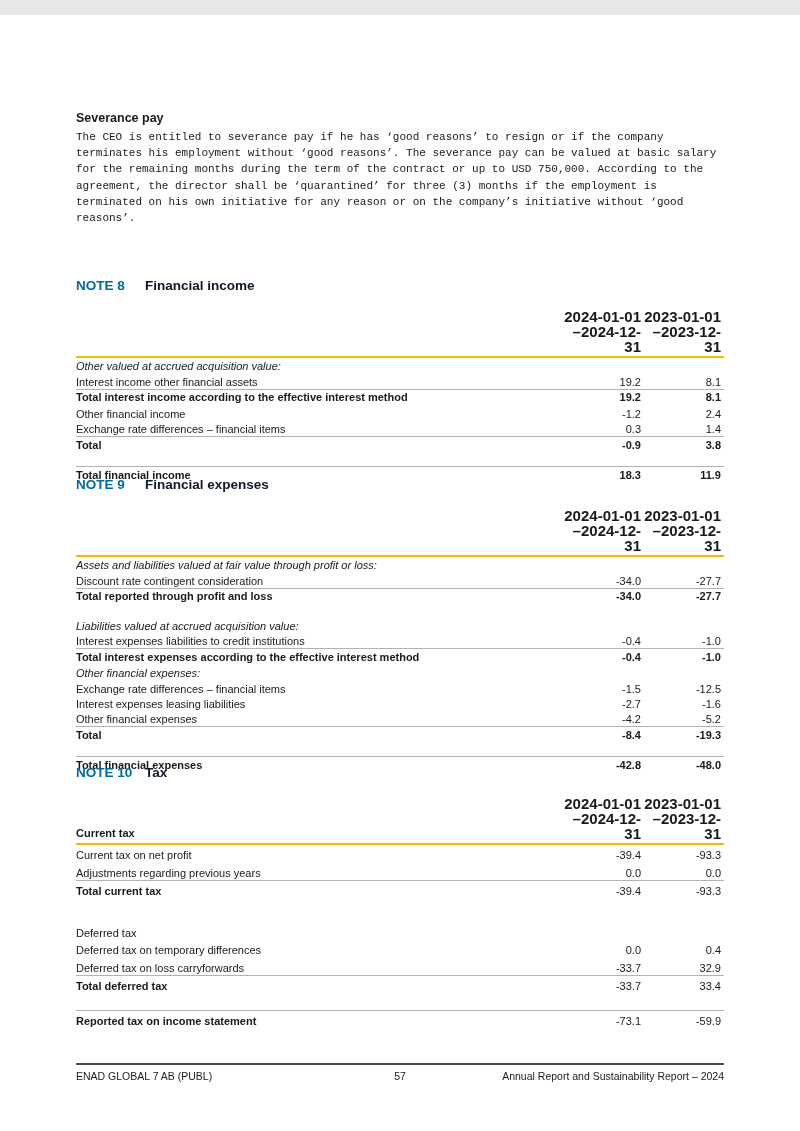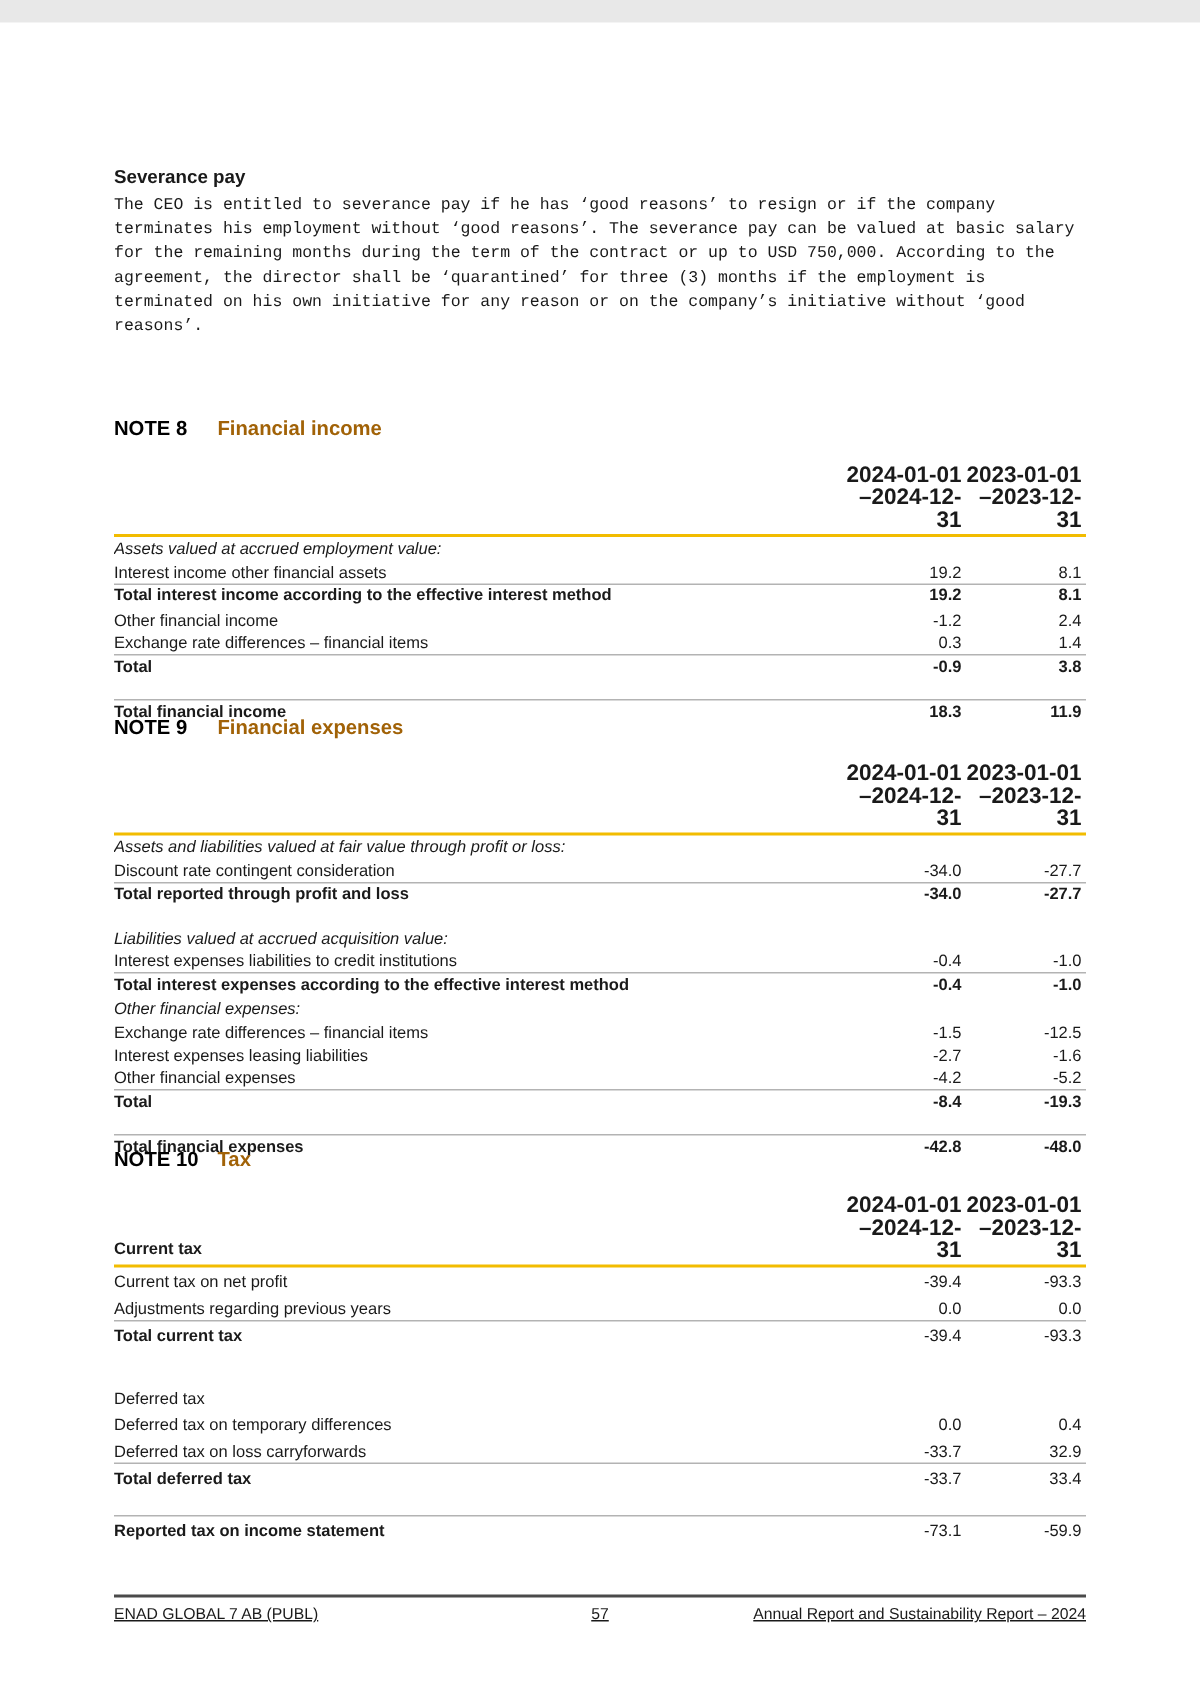--- a/index.html
+++ b/index.html
@@ -11,43 +11,43 @@
   .severance { position:absolute; left:76px; top:96px; width:648px; }
   .severance .sec-title { font-size:12.5px; font-weight:bold; margin:0 0 4px 0; }
   .severance .sec-body { font-size:11px; line-height:16.2px; margin:0;font-family:Liberation Mono, monospace; }
 
   .note { position:absolute; left:76px; width:648px; }
   #note-0 { top:263px; }
   #note-1 { top:462px; }
   #note-2 { top:750px; }
 
   .note-heading { font-size:13.5px; font-weight:bold; height:18px; margin-bottom:13px; white-space:nowrap; }
-  .note-label { color:#000000; display:inline-block; min-width:69px; }
-  .note-title { color:#a16207; }
+  .note-label { color:#0369a1; display:inline-block; min-width:69px; }
+  .note-title { color:#0f172a; }
 
   .header-row { display:flex; align-items:flex-end; border-bottom:2px solid #F2BC00; padding-bottom:2px; }
   .hdr-left { flex:1; font-weight:bold; font-size:11px; line-height:15px; }
   .vcell { width:80px; box-sizing:border-box; text-align:right; padding-right:3px; }
   .hdr-col { font-weight:bold; font-size:15px; line-height:15px; }
 
   .row { display:flex; align-items:flex-end; font-size:11px; height:15.4px; line-height:14px; }
   .note-tax .row { height:17.3px; }
   .row .lbl { flex:1; white-space:nowrap; overflow:hidden; }
   .row.italic .lbl { font-style:italic; }
   .row.bold { font-weight:bold;align-items:center; }
   .row.label-bold .lbl { font-weight:bold; }
   .row.rule, .spacer.rule { border-bottom:1px solid #b3b3b3; }
   .spacer { height:13.5px; }
   .note-tax .spacer { height:17px; }
   .spacer-tall { height:25px !important; }
 
   .footer {
     position:absolute; left:76px; top:1048px; width:648px;
     border-top:2px solid #4a4a4a; padding-top:5px;
-    display:flex; font-size:10.5px; align-items:flex-end;text-decoration:underline;
+    display:flex; font-size:10.5px; align-items:flex-end;
   }
   .footer .f-left { flex:1; text-align:left; }
   .footer .f-center { flex:0 0 auto; }
   .footer .f-right { flex:1; text-align:right; }
 </style>
 </head>
 <body>
 
 <div class="page">
 
@@ -64,21 +64,21 @@
           <div class="vcell hdr-col">
             <div>2024-01-01</div>
             <div>–2024-12-31</div>
           </div>
           <div class="vcell hdr-col">
             <div>2023-01-01</div>
             <div>–2023-12-31</div>
           </div>
         </div>
         <div class="row italic">
-          <span class="lbl">Assets valued at accrued employment value:</span>
+          <span class="lbl">Other valued at accrued acquisition value:</span>
           <span class="vcell"></span>
           <span class="vcell"></span>
         </div>
         <div class="row rule">
           <span class="lbl">Interest income other financial assets</span>
           <span class="vcell">19.2</span>
           <span class="vcell">8.1</span>
         </div>
         <div class="row bold">
           <span class="lbl">Total interest income according to the effective interest method</span>

